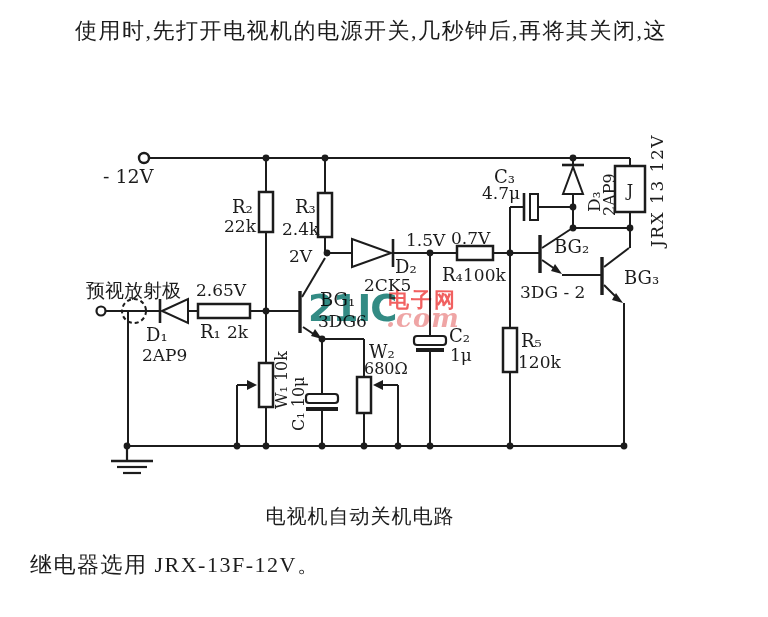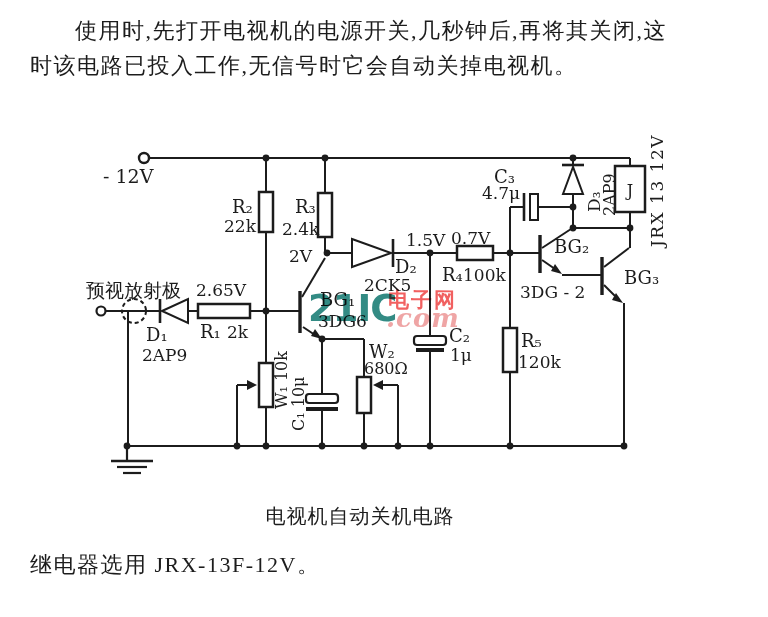--- a/index.html
+++ b/index.html
@@ -35,21 +35,20 @@
   #wm-domain{
     left:386px;top:303px;font-size:26px;font-weight:bold;font-style:italic;
     font-family:"DejaVu Serif",serif;color:#ec9595;letter-spacing:1px;
   }
 </style>
 </head>
 <body>
 
 <div id="p1" class="para">
   <div class="l1">使用时,先打开电视机的电源开关,几秒钟后,再将其关闭,这</div>
-  <div class="l2">时该电路已投入工作,无信号时它会自动关掉电视机。</div>
 </div>
 
 <svg id="schematic" width="768" height="390" viewBox="0 110 768 390">
   <g stroke="#1c1c1c" stroke-width="2" fill="none">
 
     <g>
       <path d="M149,158 H630"></path>
       <circle cx="144" cy="158" r="5" fill="#ffffff" stroke-width="2.4"></circle>
     </g>
 

